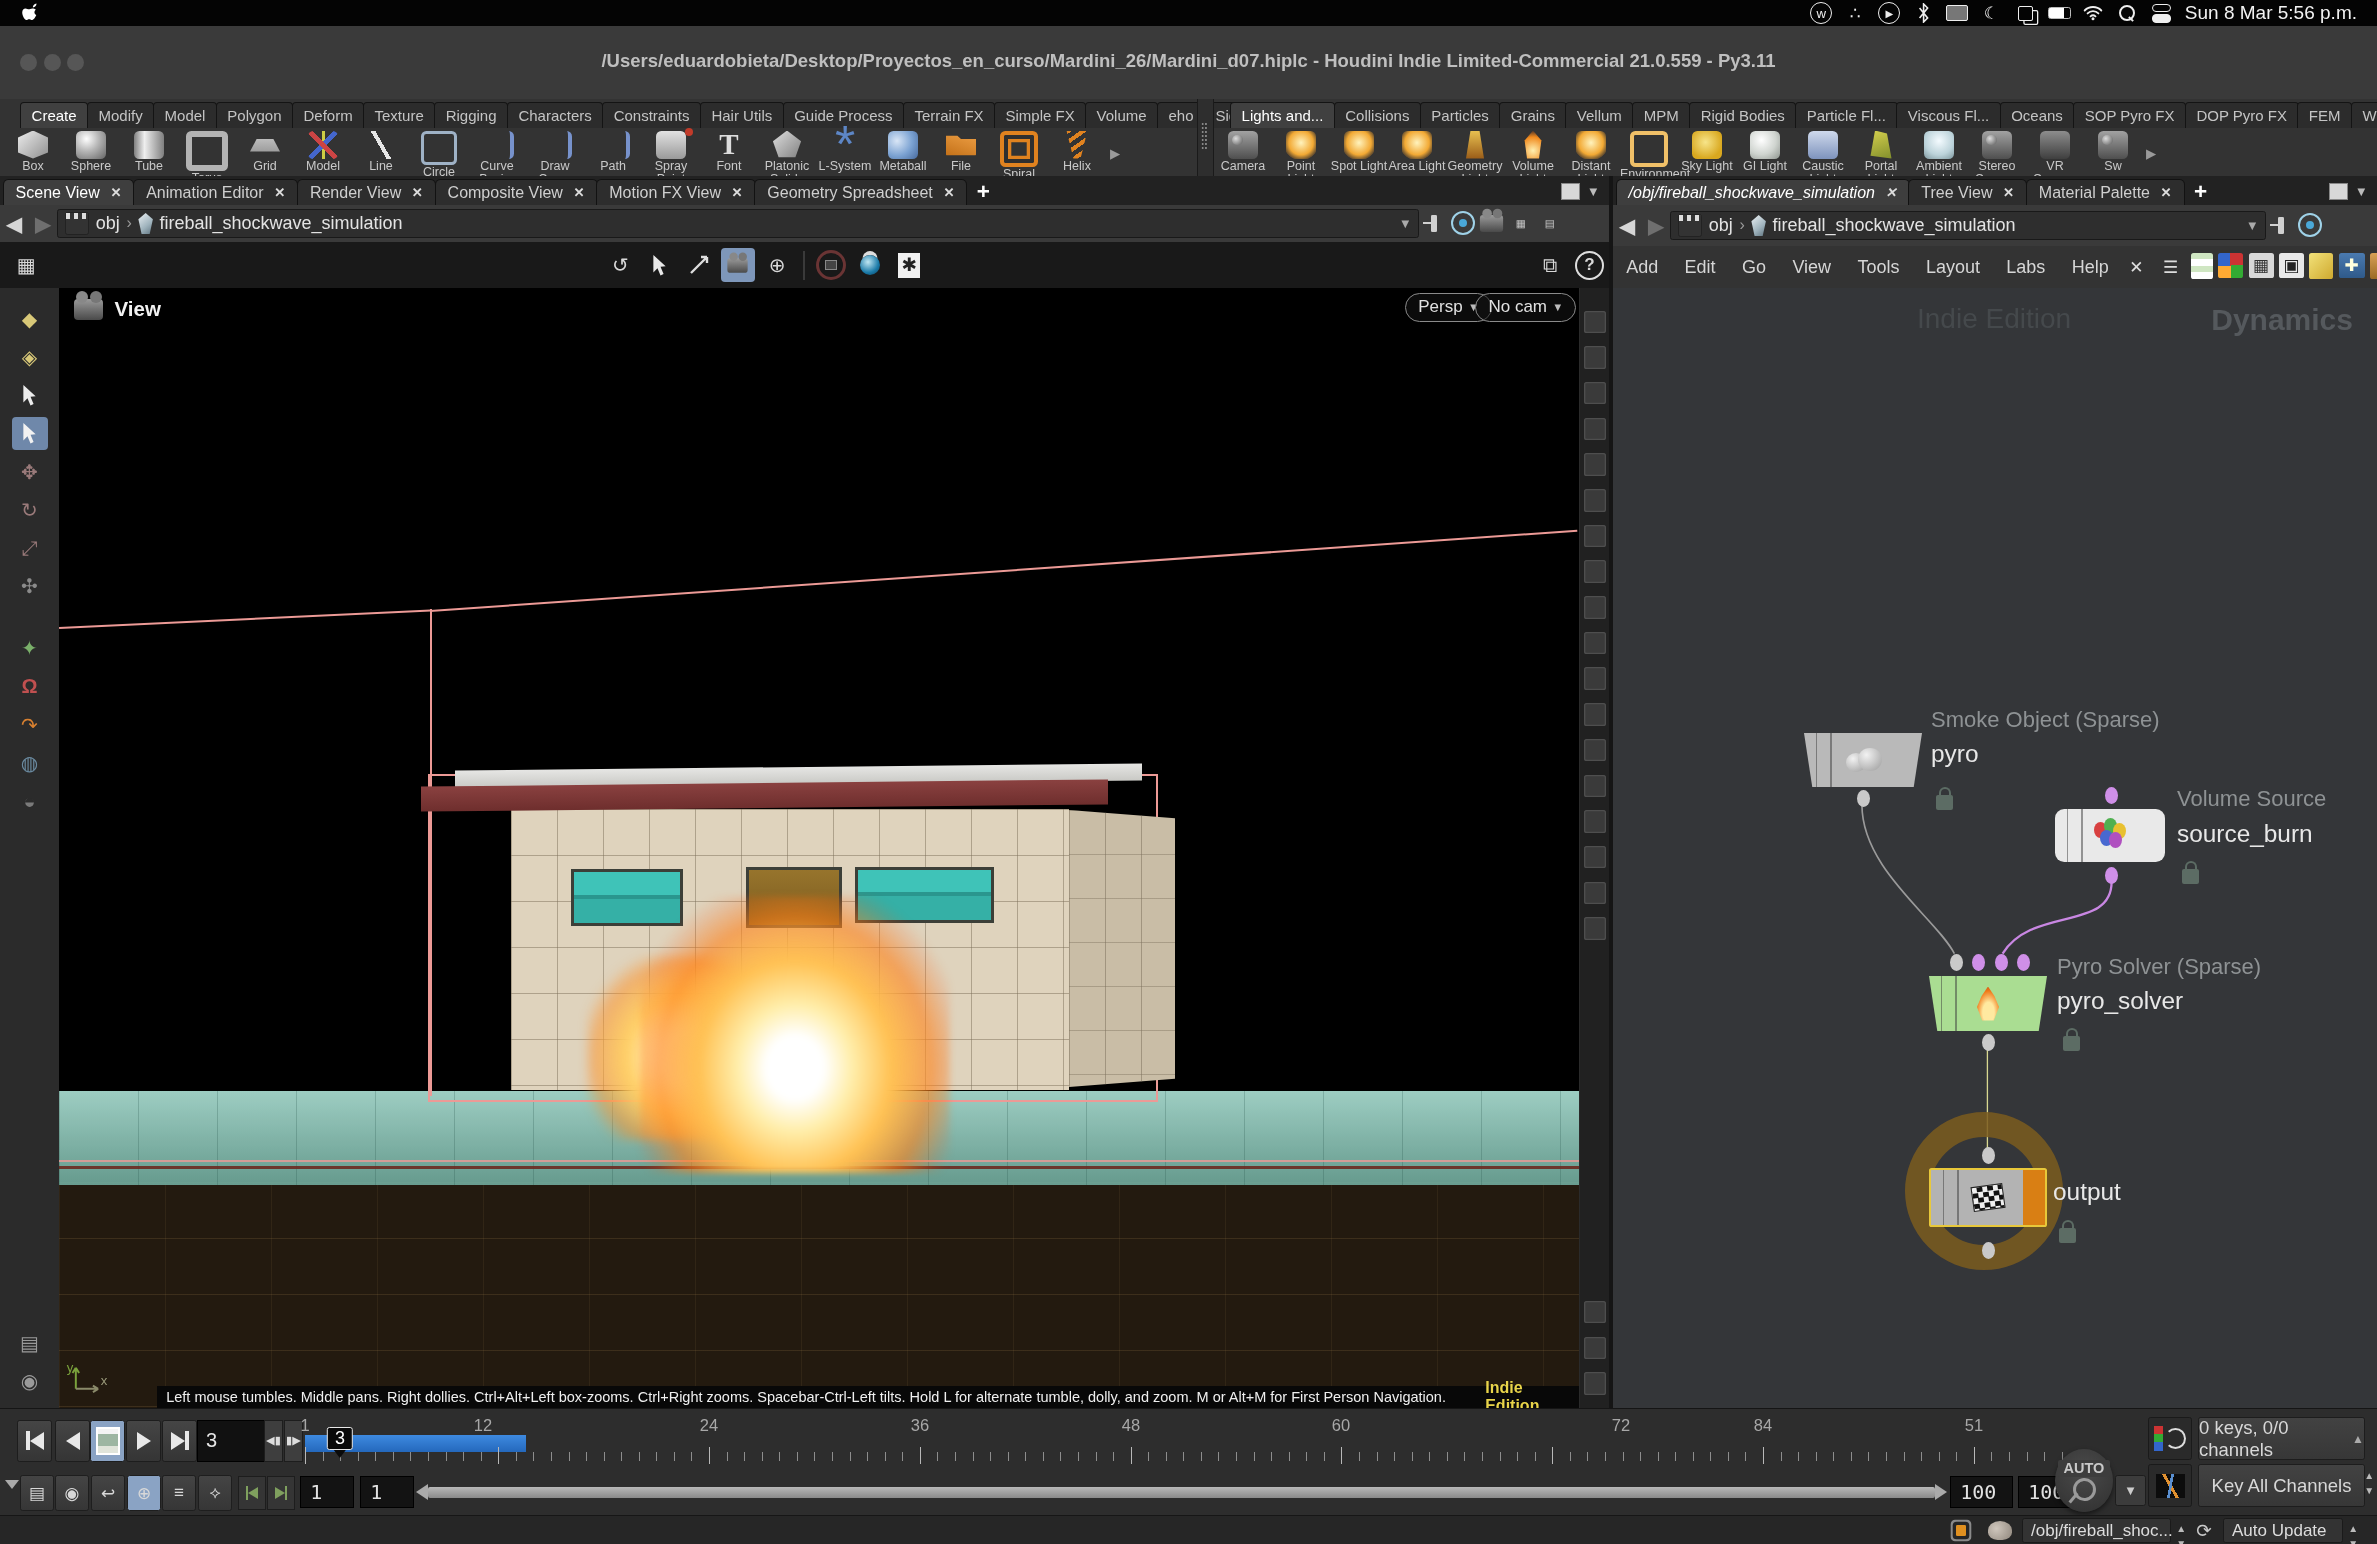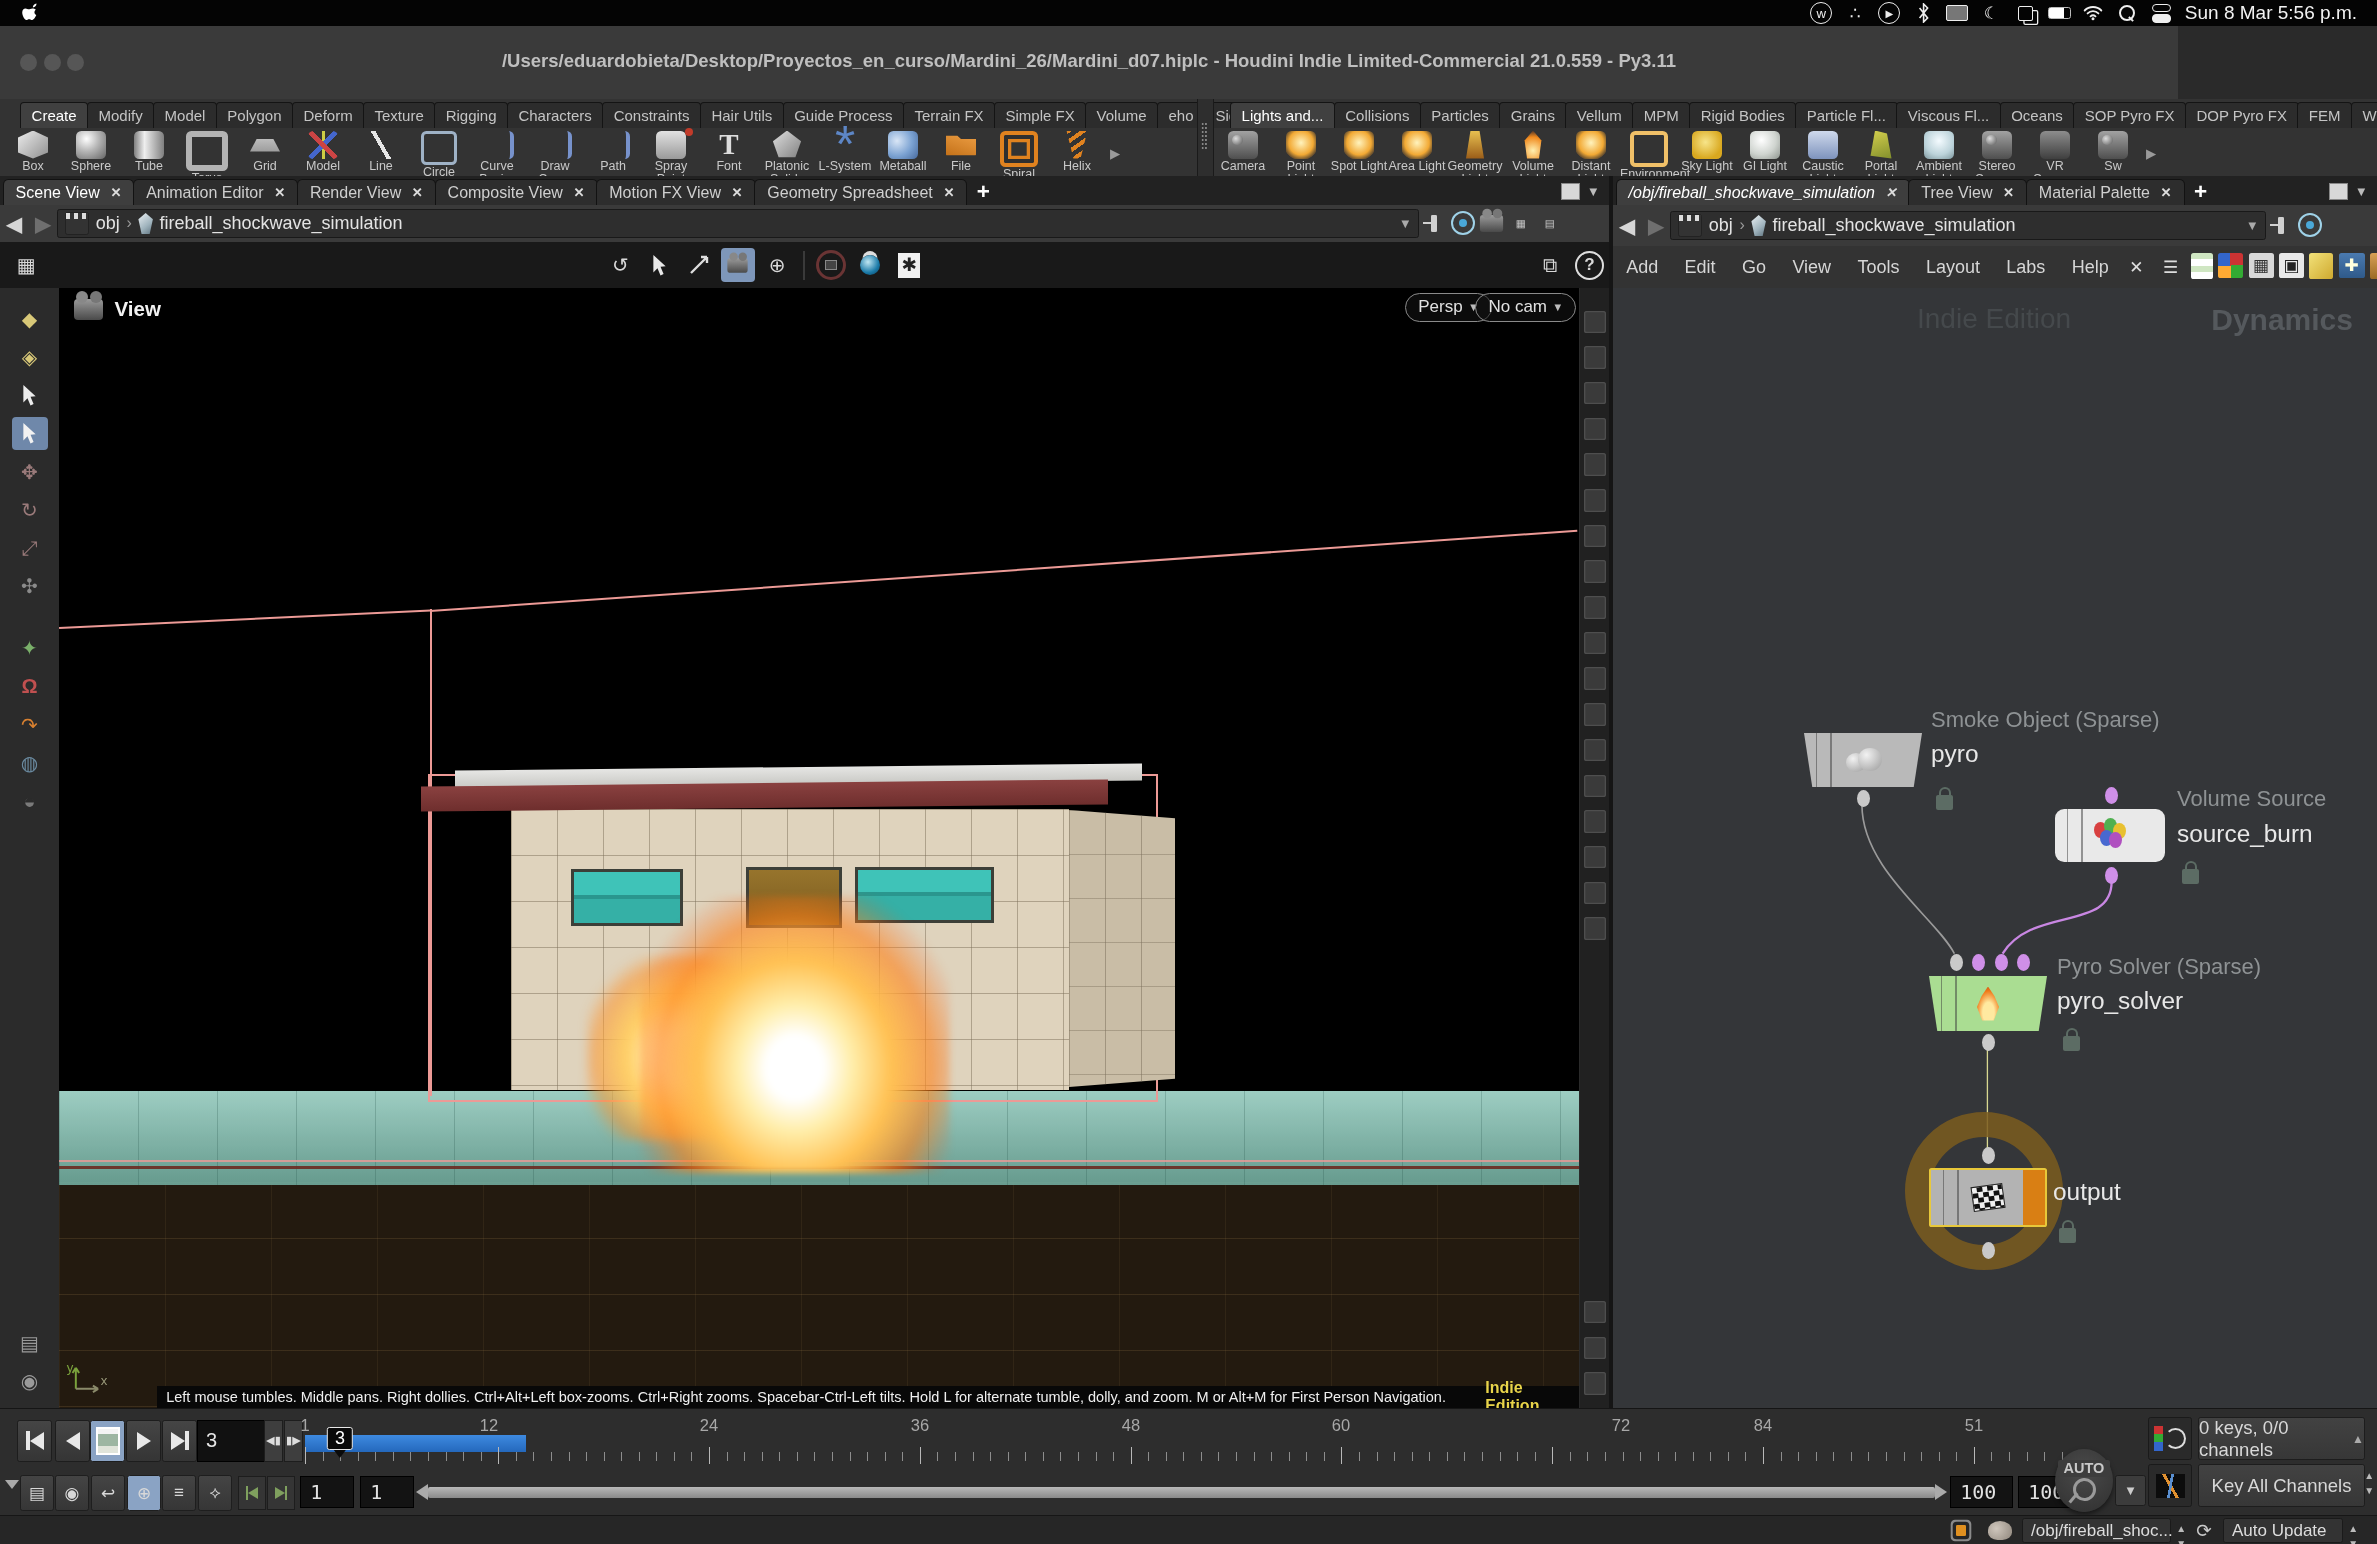--- a/index.html
+++ b/index.html
@@ -6,21 +6,21 @@
   #root{position:relative;width:2377px;height:1544px;background:#2a2a2a;font-family:"Liberation Sans",sans-serif;color:#ccc;overflow:hidden;}
   .abs{position:absolute;}
   
   #menubar{left:0;top:0;width:2377px;height:26.4px;background:#040404;display:flex;align-items:center;color:#f2f2f2;font-size:19px;}
   #menubar .apple{width:22.5px;height:22.5px;margin:0 18.5px 0 21px;}
   #menubar .mitem{padding:0 18.5px;white-space:nowrap;}
   #menubar .spacer{flex:1;}
   .mi{width:34px;height:24px;display:flex;align-items:center;justify-content:center;color:#eee;}
   #clock{font-size:19px;margin:0 20px 0 6.6px;white-space:nowrap;}
   
-  #titlebar{left:0;top:26.4px;width:2178px;height:73px;background:#3a3a3a;border-bottom:1.3px solid #1c1c1c;}
+  #titlebar{left:0;top:26.4px;width:2377px;height:73px;background:#3a3a3a;border-bottom:1.3px solid #1c1c1c;}
   .tl{width:17px;height:17px;border-radius:50%;background:#565656;position:absolute;top:28px;}
   #title{position:absolute;left:0;right:0;top:24px;text-align:center;color:#bfbfbf;font-size:18.5px;font-weight:bold;}
   
   #shelf{left:0;top:99px;width:2377px;height:77px;background:#333;}
   .shelfset{position:absolute;top:0;height:77px;}
   .shtabs{display:flex;height:29px;align-items:flex-end;margin-left:16px;}
   .shtab{background:#2c2c2c;border:1.3px solid #141414;border-bottom:none;color:#c4c4c4;font-size:15px;padding:4px 10.6px 4px;margin-right:-1.3px;border-radius:4px 4px 0 0;white-space:nowrap;}
   .shtab.active{background:#404040;color:#fff;}
   .shplus{color:#eee;font-size:22.5px;padding:0 12px;font-weight:bold;}
   .shdrop{color:#ccc;font-size:14.5px;padding:0 8px;}
@@ -955,21 +955,21 @@
           <div class="tick" style="left: 1634px;"></div>
           <div class="tick" style="left: 1651px;"></div>
           <div class="tick major" style="left: 1669px;"></div>
           <div class="tick" style="left: 1686px;"></div>
           <div class="tick" style="left: 1704px;"></div>
           <div class="tick" style="left: 1722px;"></div>
           <div class="tick" style="left: 1739px;"></div>
           <div class="tick" style="left: 1757px;"></div>
           <div class="tick" style="left: 1774px;"></div>
           <div class="ticklabel" style="left: 0px;">1</div>
-          <div class="ticklabel" style="left: 184px;">12</div>
+          <div class="ticklabel" style="left: 178px;">12</div>
           <div class="ticklabel" style="left: 404px;">24</div>
           <div class="ticklabel" style="left: 615px;">36</div>
           <div class="ticklabel" style="left: 826px;">48</div>
           <div class="ticklabel" style="left: 1036px;">60</div>
           <div class="ticklabel" style="left: 1316px;">72</div>
           <div class="ticklabel" style="left: 1458px;">84</div>
           <div class="ticklabel" style="left: 1669px;">51</div>
         </div>
       <div id="playhead" style="left: 35px;">
         <div class="box">3</div>

